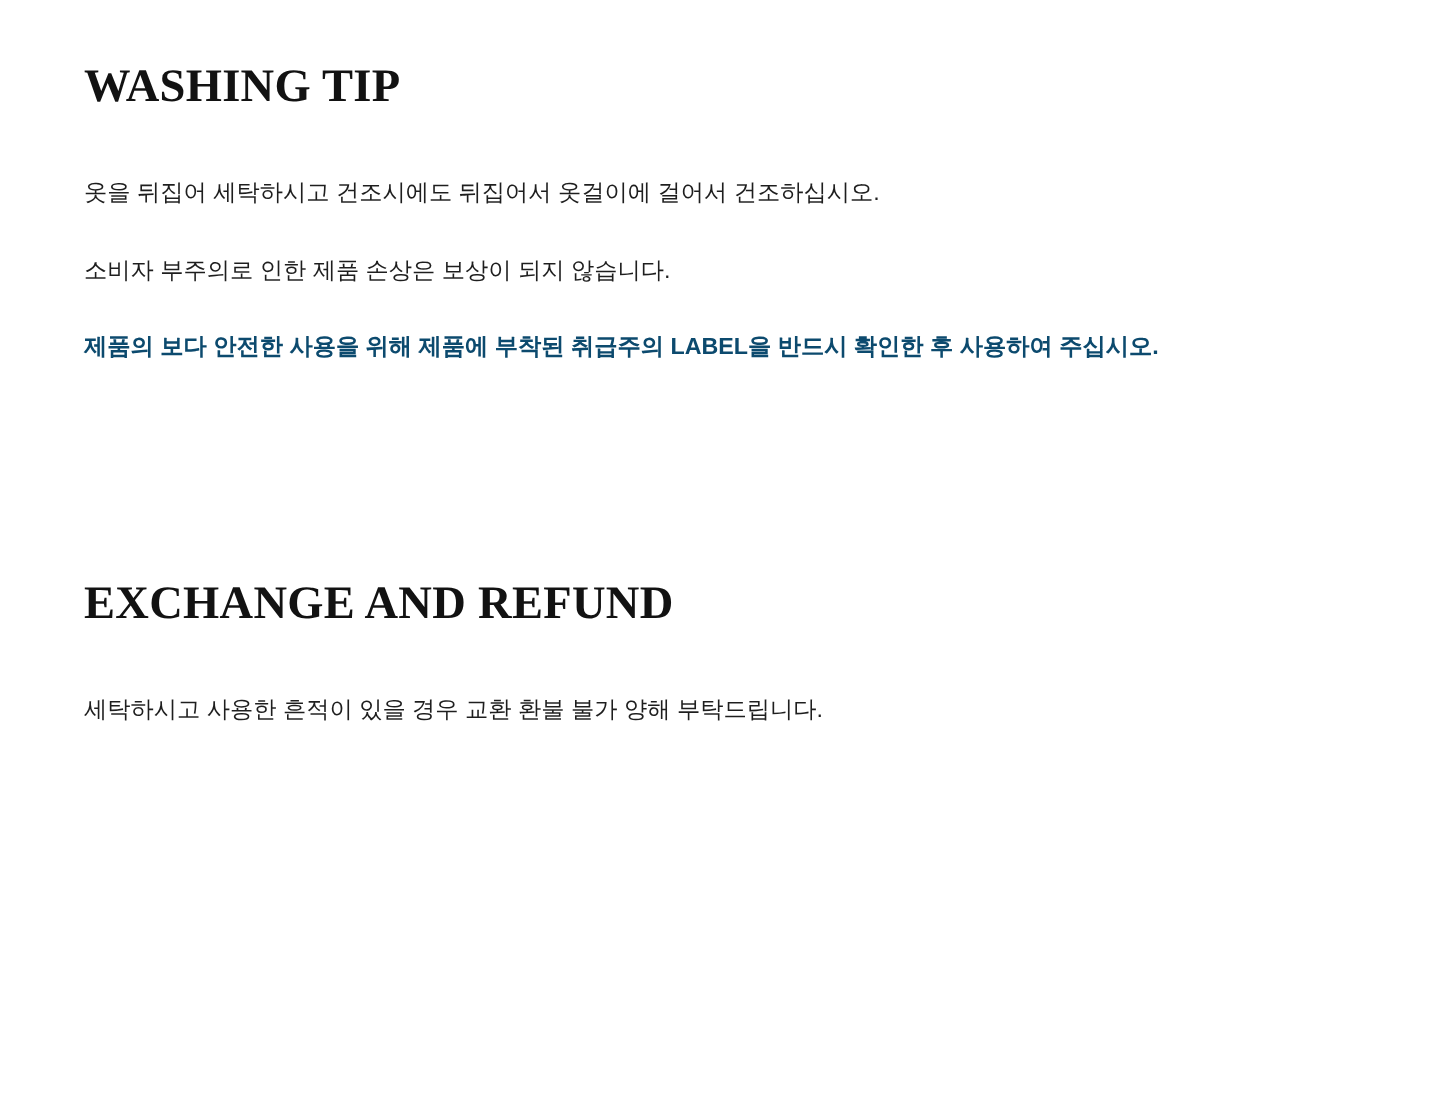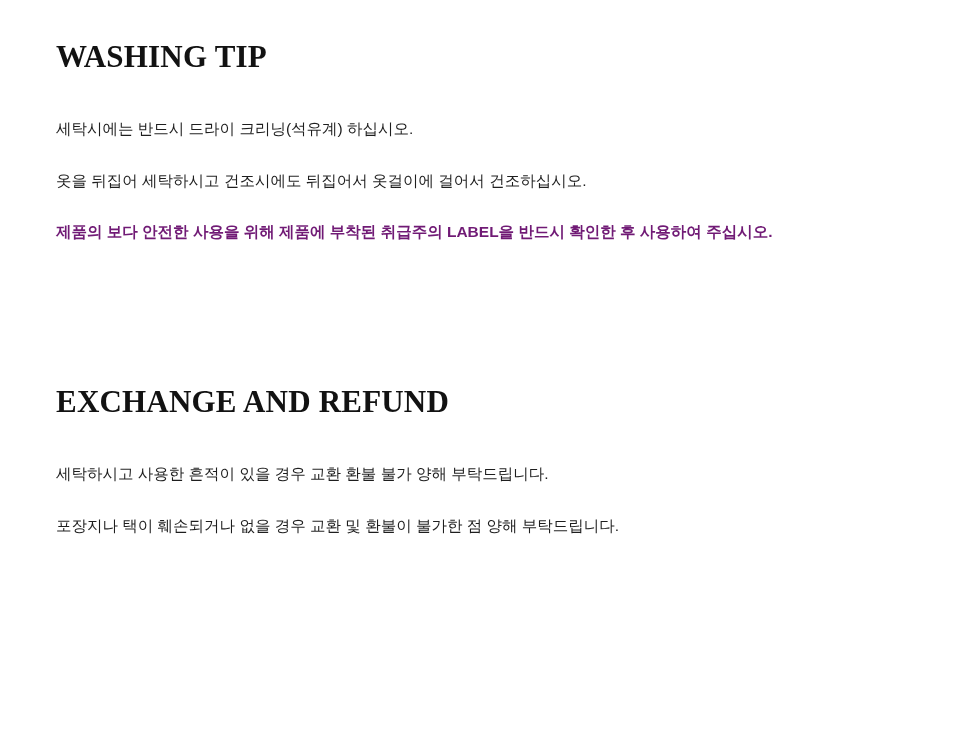--- a/index.html
+++ b/index.html
@@ -43,38 +43,37 @@
   }
   .body-line {
     font-family: "Liberation Sans", sans-serif;
     font-size: 15.5px;
     line-height: 36px;
     color: #1e1e1e;
     white-space: nowrap;
   }
   .body-line.strong {
     font-weight: bold;
-    color: #701a75;
+    color: #0c4a6e;
   }
 </style>
 </head>
 <body>
 
 <div class="page">
 
   <section class="section section-washing">
     <h1 class="section-title">WASHING TIP</h1>
     <div class="section-body">
-      <p class="body-line">세탁시에는 반드시 드라이 크리닝(석유계) 하십시오.</p>
       <p class="body-line">옷을 뒤집어 세탁하시고 건조시에도 뒤집어서 옷걸이에 걸어서 건조하십시오.</p>
+      <p class="body-line">소비자 부주의로 인한 제품 손상은 보상이 되지 않습니다.</p>
       <p class="body-line strong">제품의 보다 안전한 사용을 위해 제품에 부착된 취급주의 LABEL을 반드시 확인한 후 사용하여 주십시오.</p>
     </div>
   </section>
 
   <section class="section section-exchange">
     <h1 class="section-title">EXCHANGE AND REFUND</h1>
     <div class="section-body">
       <p class="body-line">세탁하시고 사용한 흔적이 있을 경우 교환 환불 불가 양해 부탁드립니다.</p>
-      <p class="body-line">포장지나 택이 훼손되거나 없을 경우 교환 및 환불이 불가한 점 양해 부탁드립니다.</p>
     </div>
   </section>
 
 </div>
 
 </body></html>

